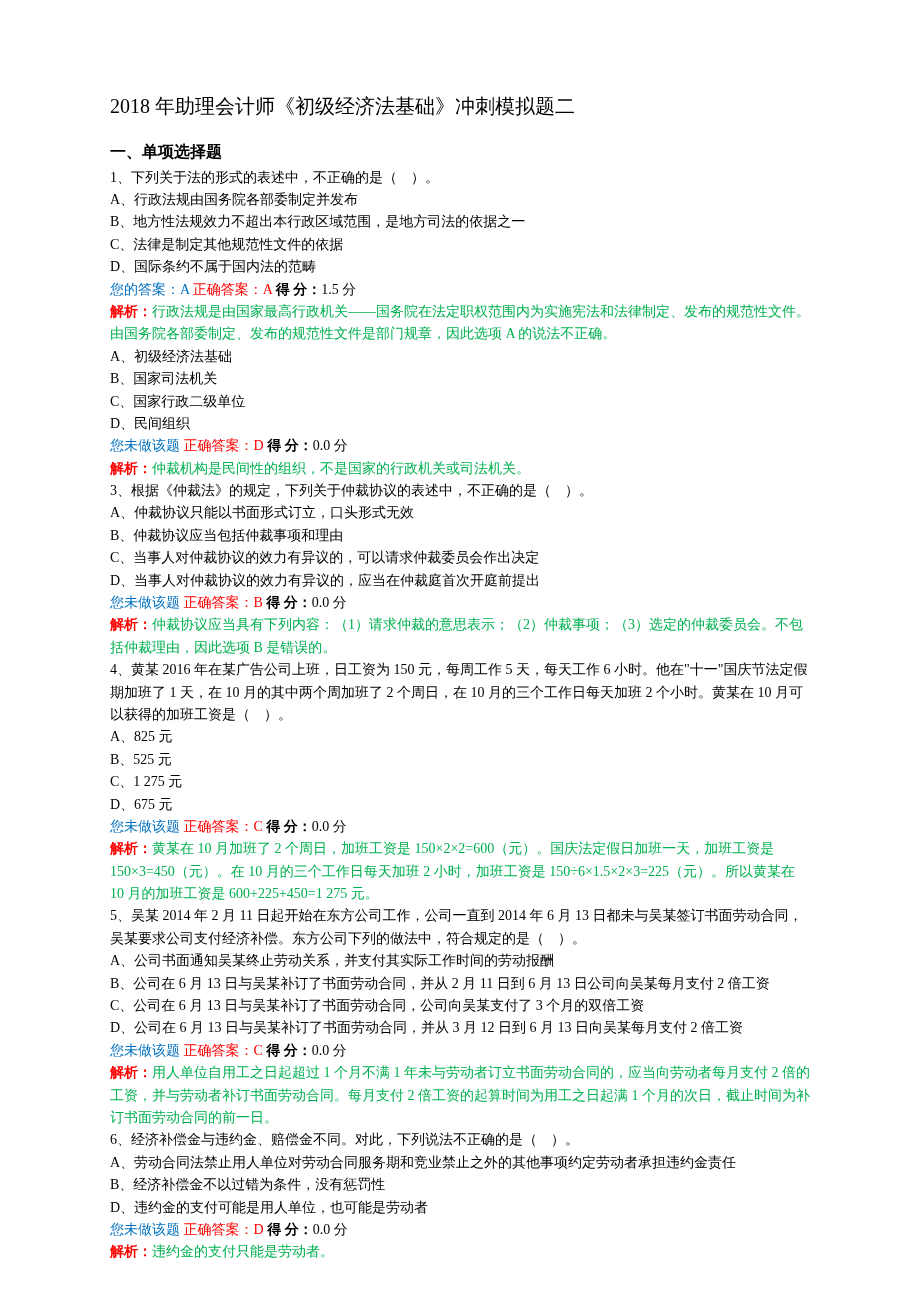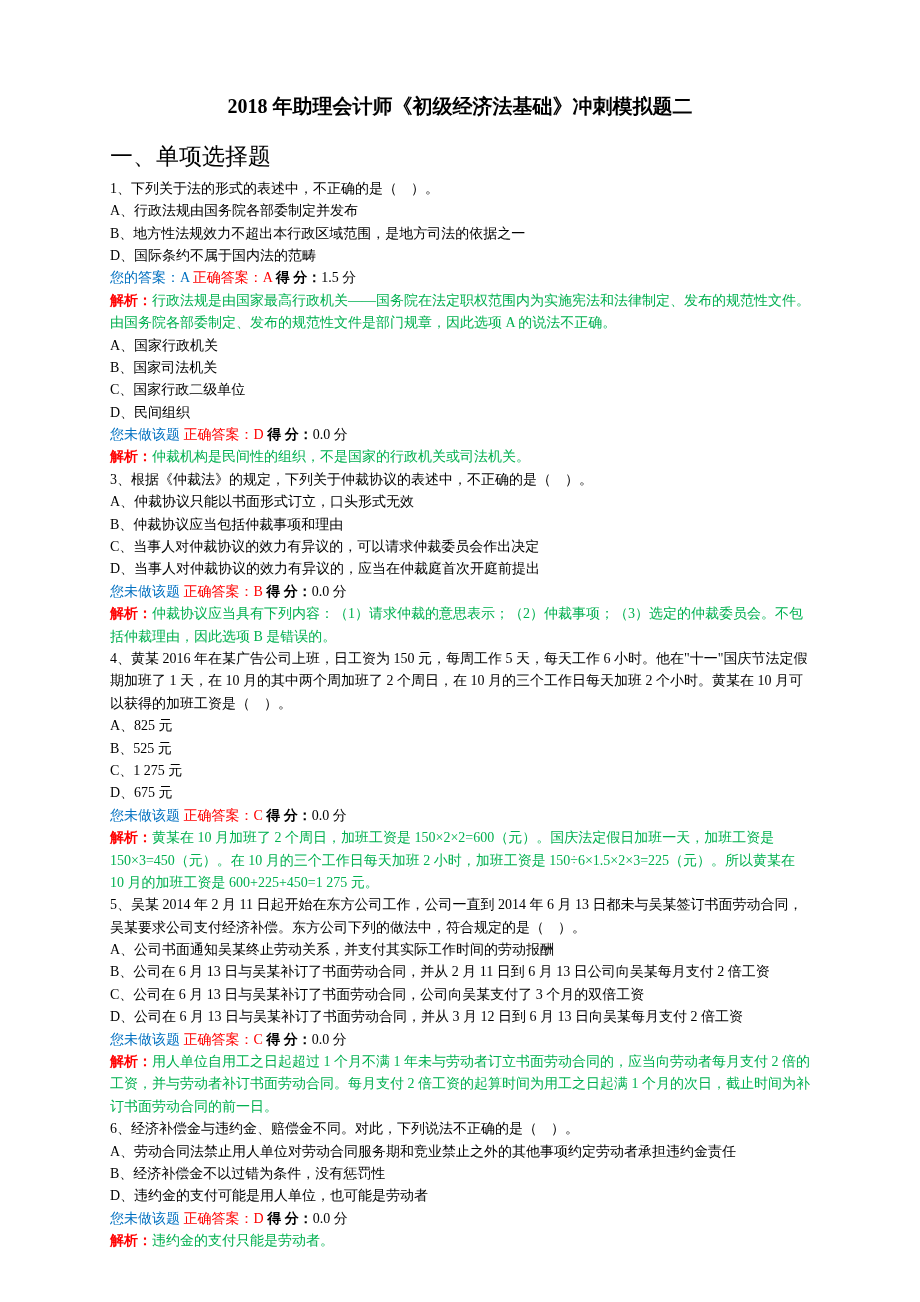--- a/index.html
+++ b/index.html
@@ -7,28 +7,28 @@
     font-size: 14px;
     line-height: 1.6;
     color: #000;
     background: #fff;
     margin: 0;
     padding: 90px 110px 40px 110px;
     width: 920px;
     box-sizing: border-box;
   }
   .title {
-    text-align: center;
+    text-align: left;
     font-size: 20px;
-    font-weight: bold;
+    font-weight: normal;
     margin-bottom: 8px;
   }
   .section-header {
-    font-size: 23px;
-    font-weight: normal;
+    font-size: 16px;
+    font-weight: bold;
     margin-top: 17px;
     margin-bottom: 2px;
   }
   .q-text, .opt, .ans-line, .analysis {
     margin: 0;
   }
   .user-ans { color: #0070c0; }
   .not-done { color: #0070c0; }
   .correct { color: #ff0000; }
   .score-label { font-weight: bold; font-family: Liberation Serif, serif; }
@@ -40,26 +40,27 @@
 <body>
 
 <div class="title">2018 年助理会计师《初级经济法基础》冲刺模拟题二</div>
 <div class="section-header">一、单项选择题</div>
 
 <div id="questions-container">
     <div class="question-block">
       <p class="q-text">1、下列关于法的形式的表述中，不正确的是（　）。</p>
       <p class="opt">A、行政法规由国务院各部委制定并发布</p>
       <p class="opt">B、地方性法规效力不超出本行政区域范围，是地方司法的依据之一</p>
+      <p class="opt">C、法律是制定其他规范性文件的依据</p>
       <p class="opt">D、国际条约不属于国内法的范畴</p>
       <p class="ans-line"><span class="user-ans">您的答案：A  </span><span class="correct">正确答案：A  </span><span class="score-label">得 分：</span><span>1.5 分</span></p>
       <p class="analysis"><span class="analysis-label">解析：</span><span class="analysis-text">行政法规是由国家最高行政机关——国务院在法定职权范围内为实施宪法和法律制定、发布的规范性文件。由国务院各部委制定、发布的规范性文件是部门规章，因此选项 A 的说法不正确。</span></p>
     </div>
     <div class="question-block">
-      <p class="opt">A、国家行政机关</p>
+      <p class="opt">A、初级经济法基础</p>
       <p class="opt">B、国家司法机关</p>
       <p class="opt">C、国家行政二级单位</p>
       <p class="opt">D、民间组织</p>
       <p class="ans-line"><span class="not-done">您未做该题  </span>  <span class="correct">正确答案：D  </span><span class="score-label">得 分：</span><span>0.0 分</span></p>
       <p class="analysis"><span class="analysis-label">解析：</span><span class="analysis-text">仲裁机构是民间性的组织，不是国家的行政机关或司法机关。</span></p>
     </div>
     <div class="question-block">
       <p class="q-text">3、根据《仲裁法》的规定，下列关于仲裁协议的表述中，不正确的是（　）。</p>
       <p class="opt">A、仲裁协议只能以书面形式订立，口头形式无效</p>
       <p class="opt">B、仲裁协议应当包括仲裁事项和理由</p>

